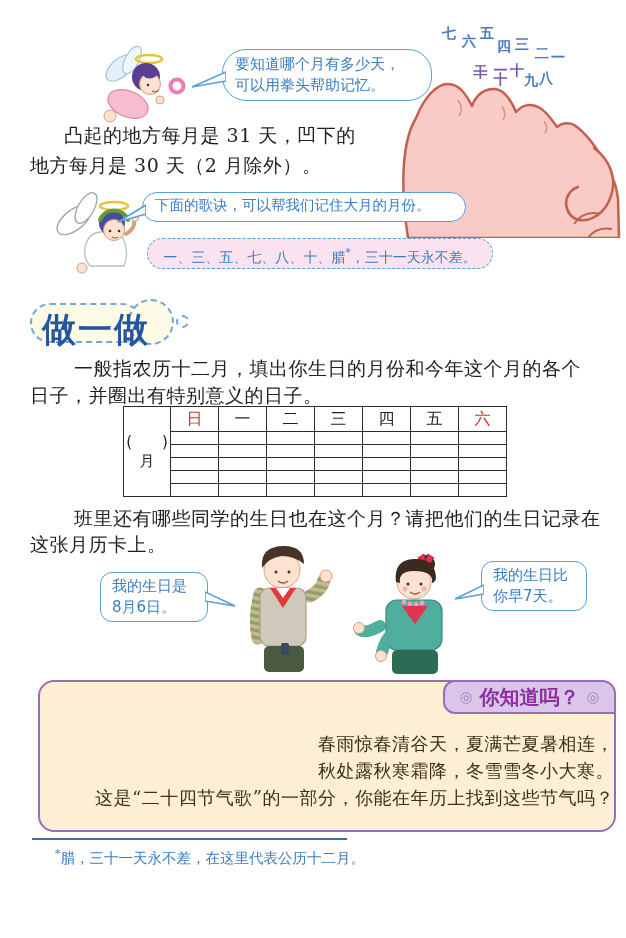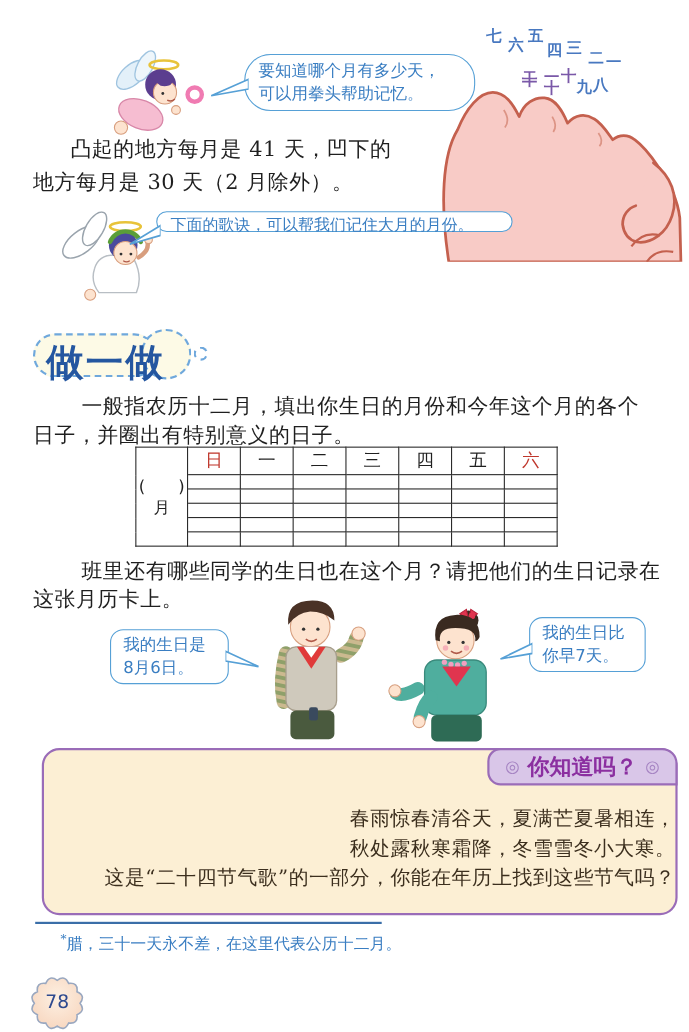--- a/index.html
+++ b/index.html
@@ -124,48 +124,51 @@
     <span class="kl kl-blue" style="left:119px;top:11px;">三</span>
     <span class="kl kl-blue" style="left:139px;top:20px;">二</span>
     <span class="kl kl-blue" style="left:155px;top:24px;">一</span>
     <span class="kl kl-purple kl-v" style="left:78px;top:28px;">十二</span>
     <span class="kl kl-purple kl-v" style="left:98px;top:35px;">十一</span>
     <span class="kl kl-purple" style="left:114px;top:37px;">十</span>
     <span class="kl kl-blue" style="left:128px;top:47px;">九</span>
     <span class="kl kl-blue" style="left:143px;top:45px;">八</span>
   </div>
 
-  <div class="para cjk" style="left:64px;top:123px;">凸起的地方每月是 41 天，凹下的</div>
+  <div class="para cjk" style="left:64px;top:123px;">凸起的地方每月是 31 天，凹下的</div>
   <div class="para cjk" style="left:30px;top:153px;">地方每月是 30 天（2 月除外）。</div>
 
   <div style="position:absolute;left:46px;top:192px;width:112px;height:88px;">
     <svg width="112" height="88" viewBox="0 0 112 88">
       <ellipse cx="28" cy="28" rx="20" ry="10" fill="#ffffff" stroke="#9aa4ad" stroke-width="1.3" transform="rotate(-38 28 28)"></ellipse>
       <ellipse cx="40" cy="16" rx="17" ry="8" fill="#ffffff" stroke="#9aa4ad" stroke-width="1.3" transform="rotate(-60 40 16)"></ellipse>
       <ellipse cx="68" cy="14" rx="14" ry="4" fill="none" stroke="#e8c33a" stroke-width="2.4"></ellipse>
       <path d="M40,52 q4,-14 22,-12 l14,4 q8,16 2,30 l-34,0 q-8,-10 -4,-22 Z" fill="#ffffff" stroke="#b8bec4" stroke-width="1.3"></path>
       <circle cx="66" cy="31" r="13" fill="#4a4a9e"></circle>
       <circle cx="68" cy="38" r="10.5" fill="#fde3cf" stroke="#d89e7e" stroke-width="1"></circle>
       <path d="M54,28 a15,15 0 0 1 28,0" fill="none" stroke="#5a9e3a" stroke-width="4" stroke-linecap="round"></path>
       <circle cx="64" cy="39" r="1.3" fill="#333"></circle>
       <circle cx="73" cy="39" r="1.3" fill="#333"></circle>
       <path d="M66,45 q3,2 6,0" stroke="#b05a4a" stroke-width="1.2" fill="none"></path>
       <path d="M80,42 q10,-6 8,-14" stroke="#d89e7e" stroke-width="4" stroke-linecap="round" fill="none"></path>
       <circle cx="89" cy="26" r="3.5" fill="#fde3cf" stroke="#d89e7e" stroke-width="1"></circle>
       <circle cx="36" cy="76" r="5" fill="#fde3cf" stroke="#d89e7e" stroke-width="1"></circle>
     </svg>
   </div>
 
-  <div class="bubble" style="left:142px;top:192px;width:324px;height:19px;font-size:14.5px;line-height:22px;border-radius:15px;padding:1px 12px;">
+  <div class="bubble" style="left:142px;top:192px;width:324px;height:30px;font-size:14.5px;line-height:22px;border-radius:15px;padding:1px 12px;">
     <div>下面的歌诀，可以帮我们记住大月的月份。</div>
     <svg class="tail" style="left:-27px;top:9px;" width="30" height="22" viewBox="0 0 30 22">
       <path d="M30,3 L2,20 L30,12 Z" fill="#ffffff" stroke="#56a0d6" stroke-width="1.5"></path>
     </svg>
   </div>
 
+  <div class="rhyme">
+    <span>一、三、五、七、八、十、腊</span><sup>*</sup><span>，三十一天永不差。</span>
+  </div>
 
   <div class="doit">
     <div class="cap"></div>
     <div class="big-dot"></div>
     <div class="small-dot"></div>
     <div class="txt">做一做</div>
   </div>
 
   <div class="para cjk" style="left:74px;top:356px;">一般指农历十二月，填出你生日的月份和今年这个月的各个</div>
   <div class="para cjk" style="left:30px;top:383px;">日子，并圈出有特别意义的日子。</div>
@@ -311,28 +314,14 @@
     <div class="know-line" style="top:50px;">春雨惊春清谷天，夏满芒夏暑相连，</div>
     <div class="know-line" style="top:77px;">秋处露秋寒霜降，冬雪雪冬小大寒。</div>
     <div class="know-line" style="top:104px;">这是“二十四节气歌”的一部分，你能在年历上找到这些节气吗？</div>
   </div>
 
   <div class="foot-rule"></div>
   <div class="footnote">
     <sup>*</sup><span>腊，三十一天永不差，在这里代表公历十二月。</span>
   </div>
 
-  <div class="badge">
-    <svg width="52" height="52" viewBox="0 0 50 50">
-      <defs>
-        <radialGradient id="peach" cx="50%" cy="40%" r="70%">
-          <stop offset="0%" stop-color="#fdf0e2"></stop>
-          <stop offset="100%" stop-color="#f7d4bc"></stop>
-        </radialGradient>
-      </defs>
-      <path d="M45,25 Q50.1,31.7 42.3,35 Q43.4,43.4 35,42.3 Q31.7,50.1 25,45 Q18.3,50.1 15,42.3
-               Q6.6,43.4 7.7,35 Q-0.1,31.7 5,25 Q-0.1,18.3 7.7,15 Q6.6,6.6 15,7.7 Q18.3,-0.1 25,5
-               Q31.7,-0.1 35,7.7 Q43.4,6.6 42.3,15 Q50.1,18.3 45,25 Z" fill="url(#peach)" stroke="#9aa8c0" stroke-width="1.4"></path>
-    </svg>
-    <div class="num">78</div>
-  </div>
 
 </div>
 
 </body></html>

